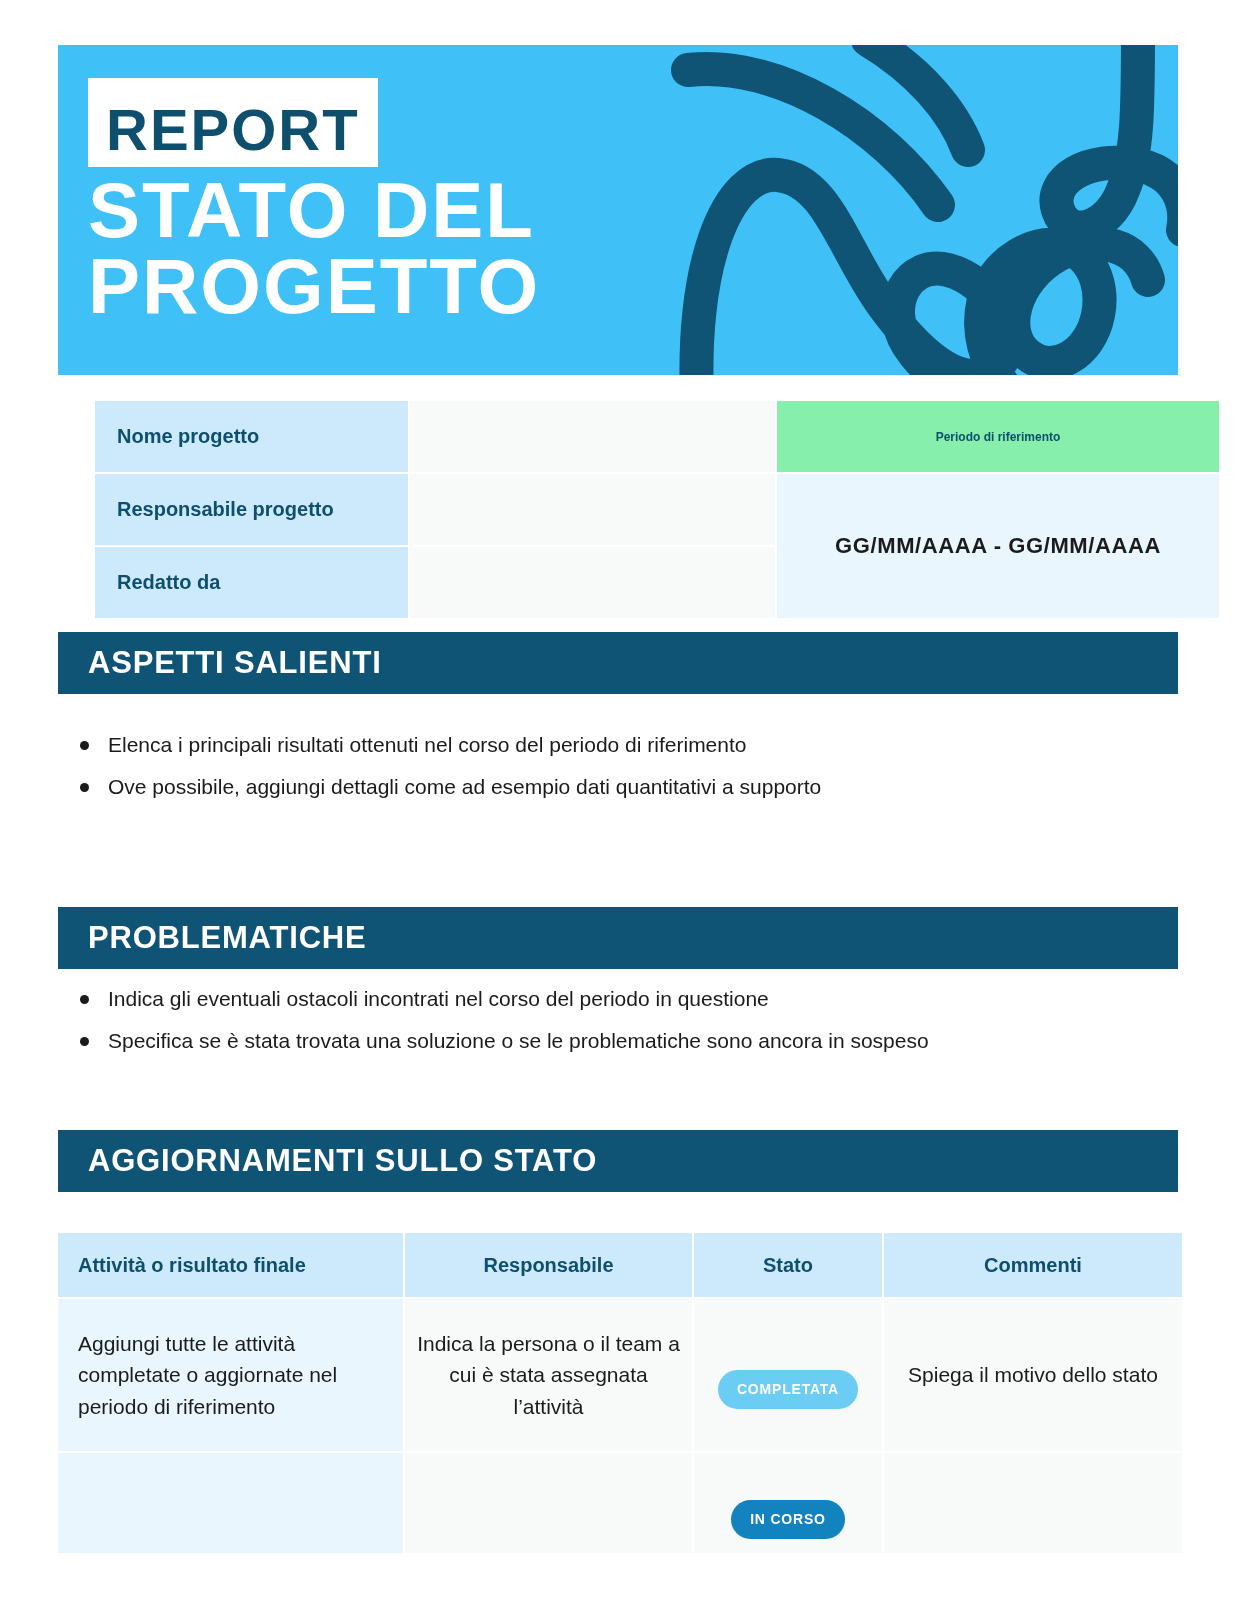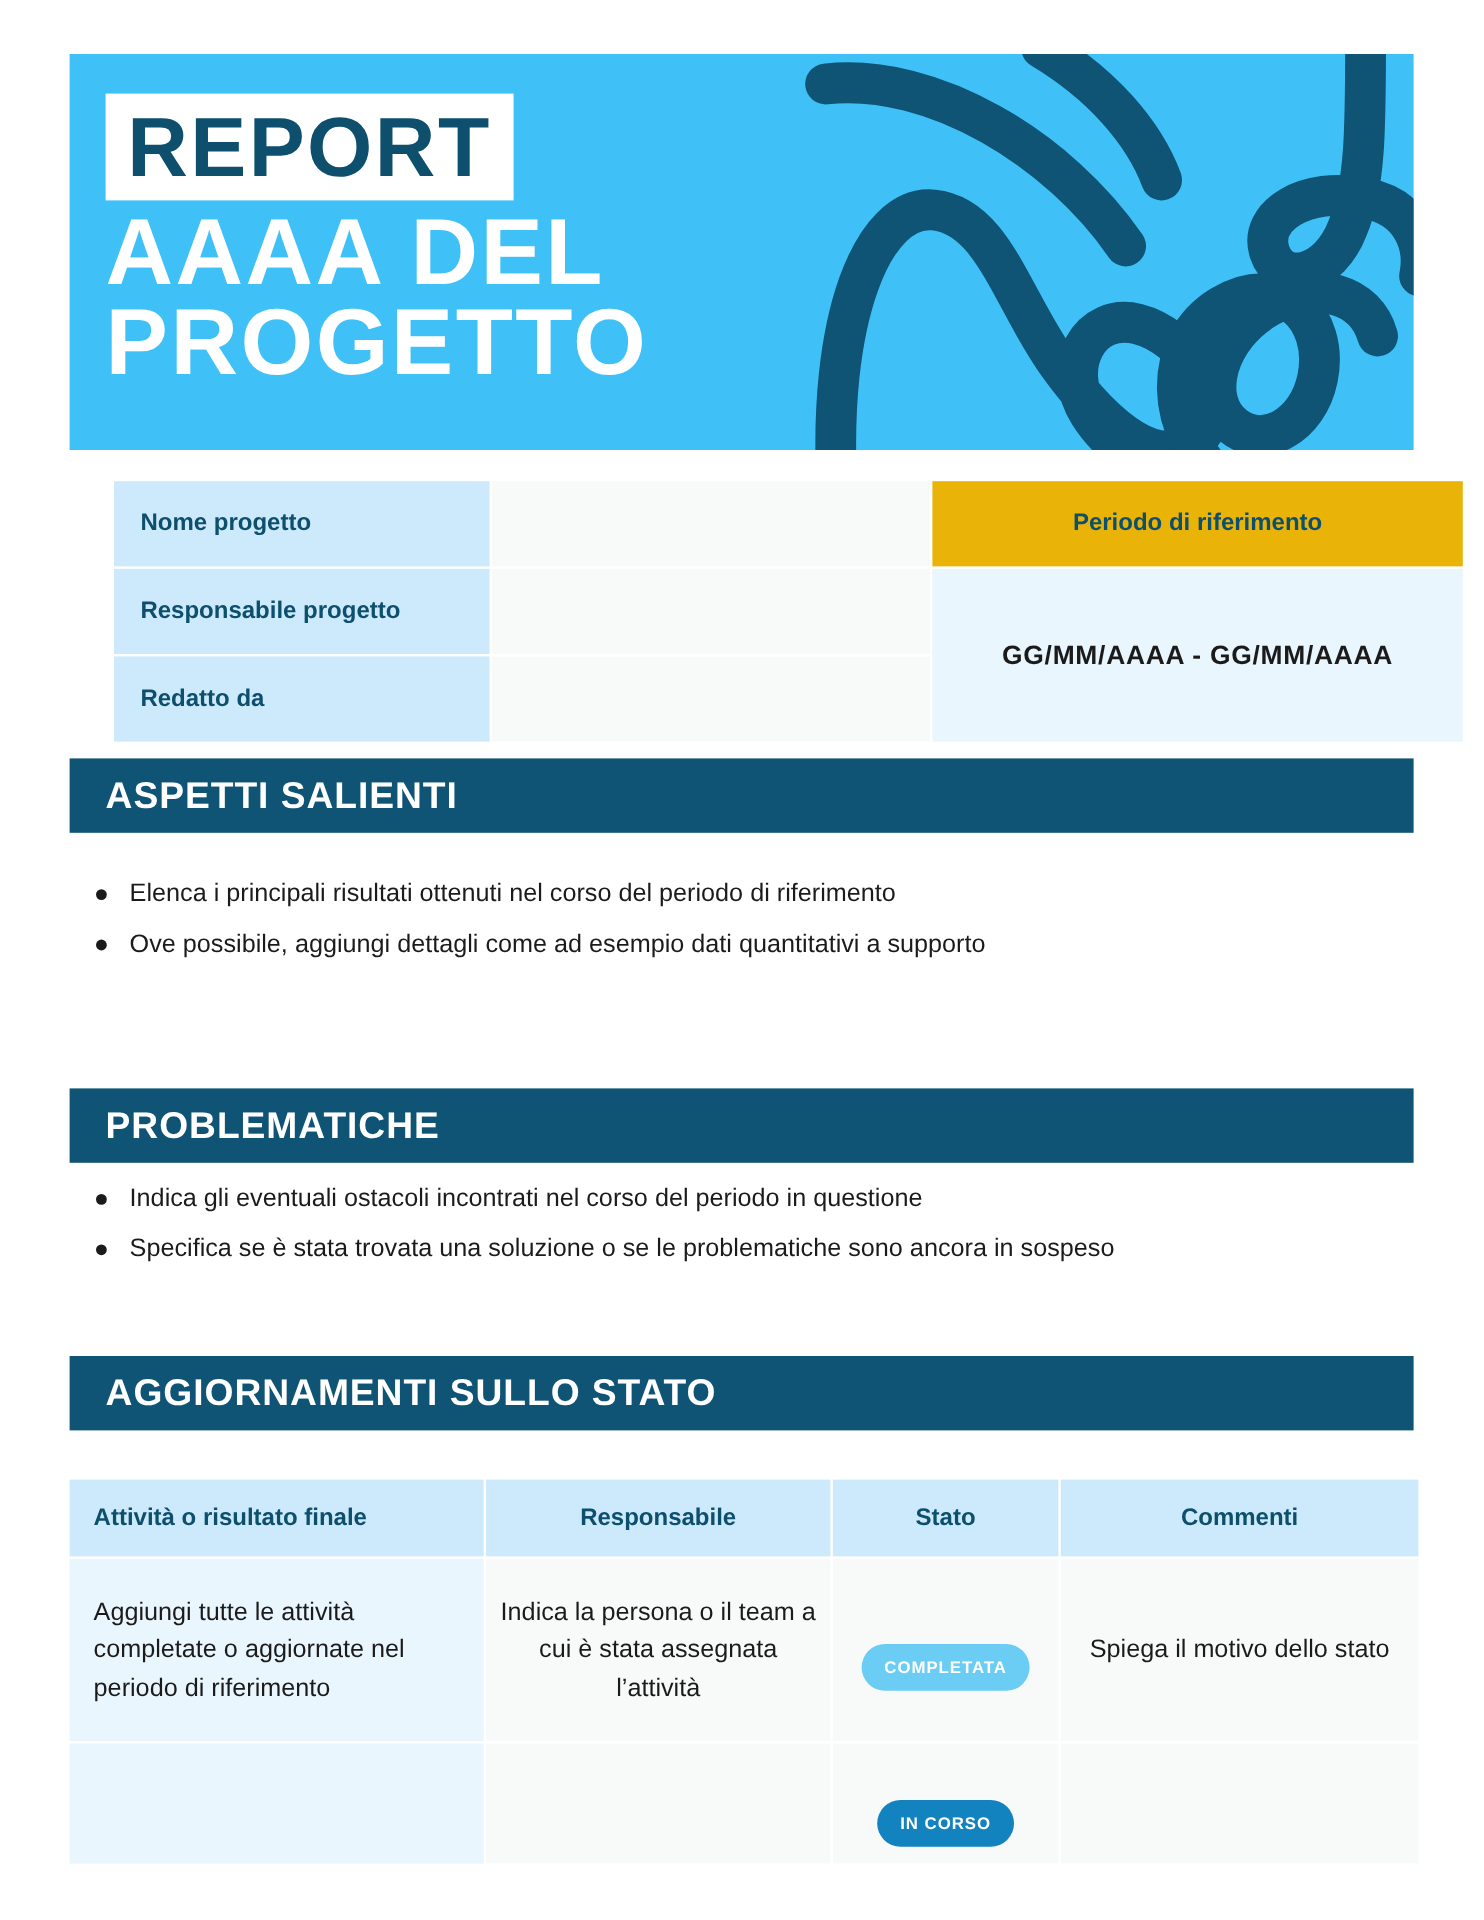--- a/index.html
+++ b/index.html
@@ -44,25 +44,25 @@
   .title-block {
     position: absolute;
     left: 30px;
     top: 33px;
     z-index: 2;
   }
   .title-report {
     display: inline-block;
     background: #ffffff;
     color: #0d4f6c;
-    font-size: 70px;
+    font-size: 58px;
     line-height: 0.95;
     font-weight: 800;
     letter-spacing: 2px;
-    padding: 12px 18px 10px 18px;
+    padding: 24px 18px 10px 18px;
     font-family: "Liberation Sans", sans-serif;
   }
   .title-sub {
     margin-top: 6px;
     color: #ffffff;
     font-size: 78px;
     line-height: 0.97;
     font-weight: 800;
     letter-spacing: 2px;
     white-space: pre-line;
@@ -90,24 +90,24 @@
     background: #CCEAFB;
     color: #0d4f6c;
     font-weight: 700;
     font-size: 20px;
     padding-left: 22px;
   }
   .cell-blank {
     background: #F8FAFA;
   }
   .cell-period-head {
-    background: #eab308;
+    background: #86efac;
     color: #0d4f6c;
     font-weight: 700;
-    font-size: 20px;
+    font-size: 12px;
     justify-content: center;
   }
   .cell-period-body {
     grid-row: span 2;
     background: #E9F6FD;
     color: #1b1b1b;
     font-size: 22px;
     justify-content: center;
     letter-spacing: 0.6px;
     font-weight: bold;
@@ -228,21 +228,21 @@
         <path d="M20 55 C 110 45, 215 110, 270 190"></path>
         <path d="M200 25 C 250 55, 285 95, 300 135"></path>
         <path d="M30 400 C 20 250, 60 155, 110 160 C 160 165, 175 235, 215 290 C 255 345, 300 380, 330 350 C 360 320, 320 265, 280 255 C 240 245, 215 290, 240 330 C 265 370, 320 395, 360 380"></path>
         <path d="M355 390 C 300 345, 300 270, 350 240 C 400 210, 440 250, 430 300 C 422 340, 385 360, 360 340 C 332 318, 345 265, 390 240 C 430 218, 470 230, 480 265"></path>
         <path d="M470 15 C 470 90, 470 140, 455 175 C 440 215, 400 225, 390 195 C 380 165, 420 140, 470 150 C 510 158, 520 190, 515 215"></path>
       </g>
     </svg>
 
     <div class="title-block">
       <div class="title-report">REPORT</div>
-      <div class="title-sub">AAAA DEL
+      <div class="title-sub">STATO DEL
 PROGETTO</div>
     </div>
   </div>
 
   <div class="info-table">
     <div class="cell cell-label">Nome progetto</div>
     <div class="cell cell-blank"></div>
     <div class="cell cell-period-head">Periodo di riferimento</div>
 
     <div class="cell cell-label">Responsabile progetto</div>

